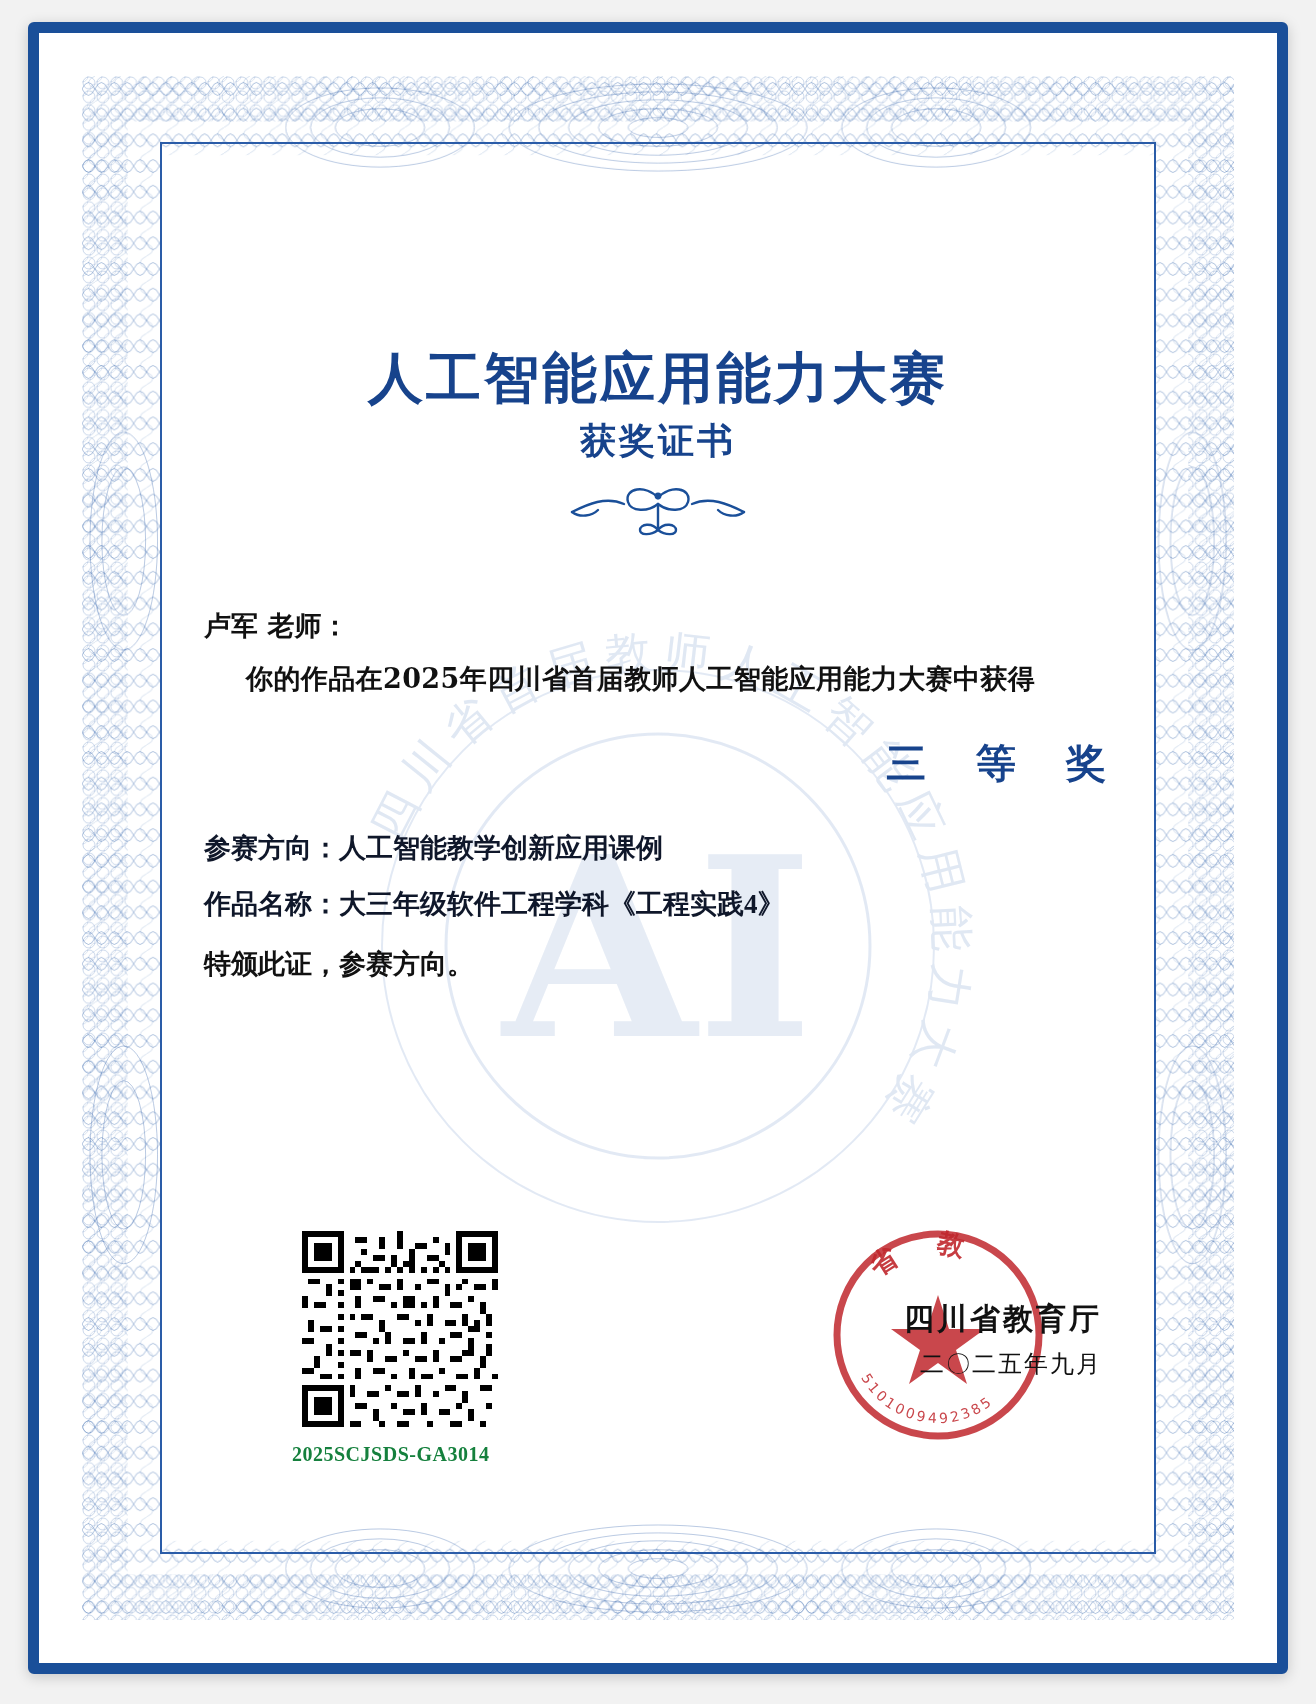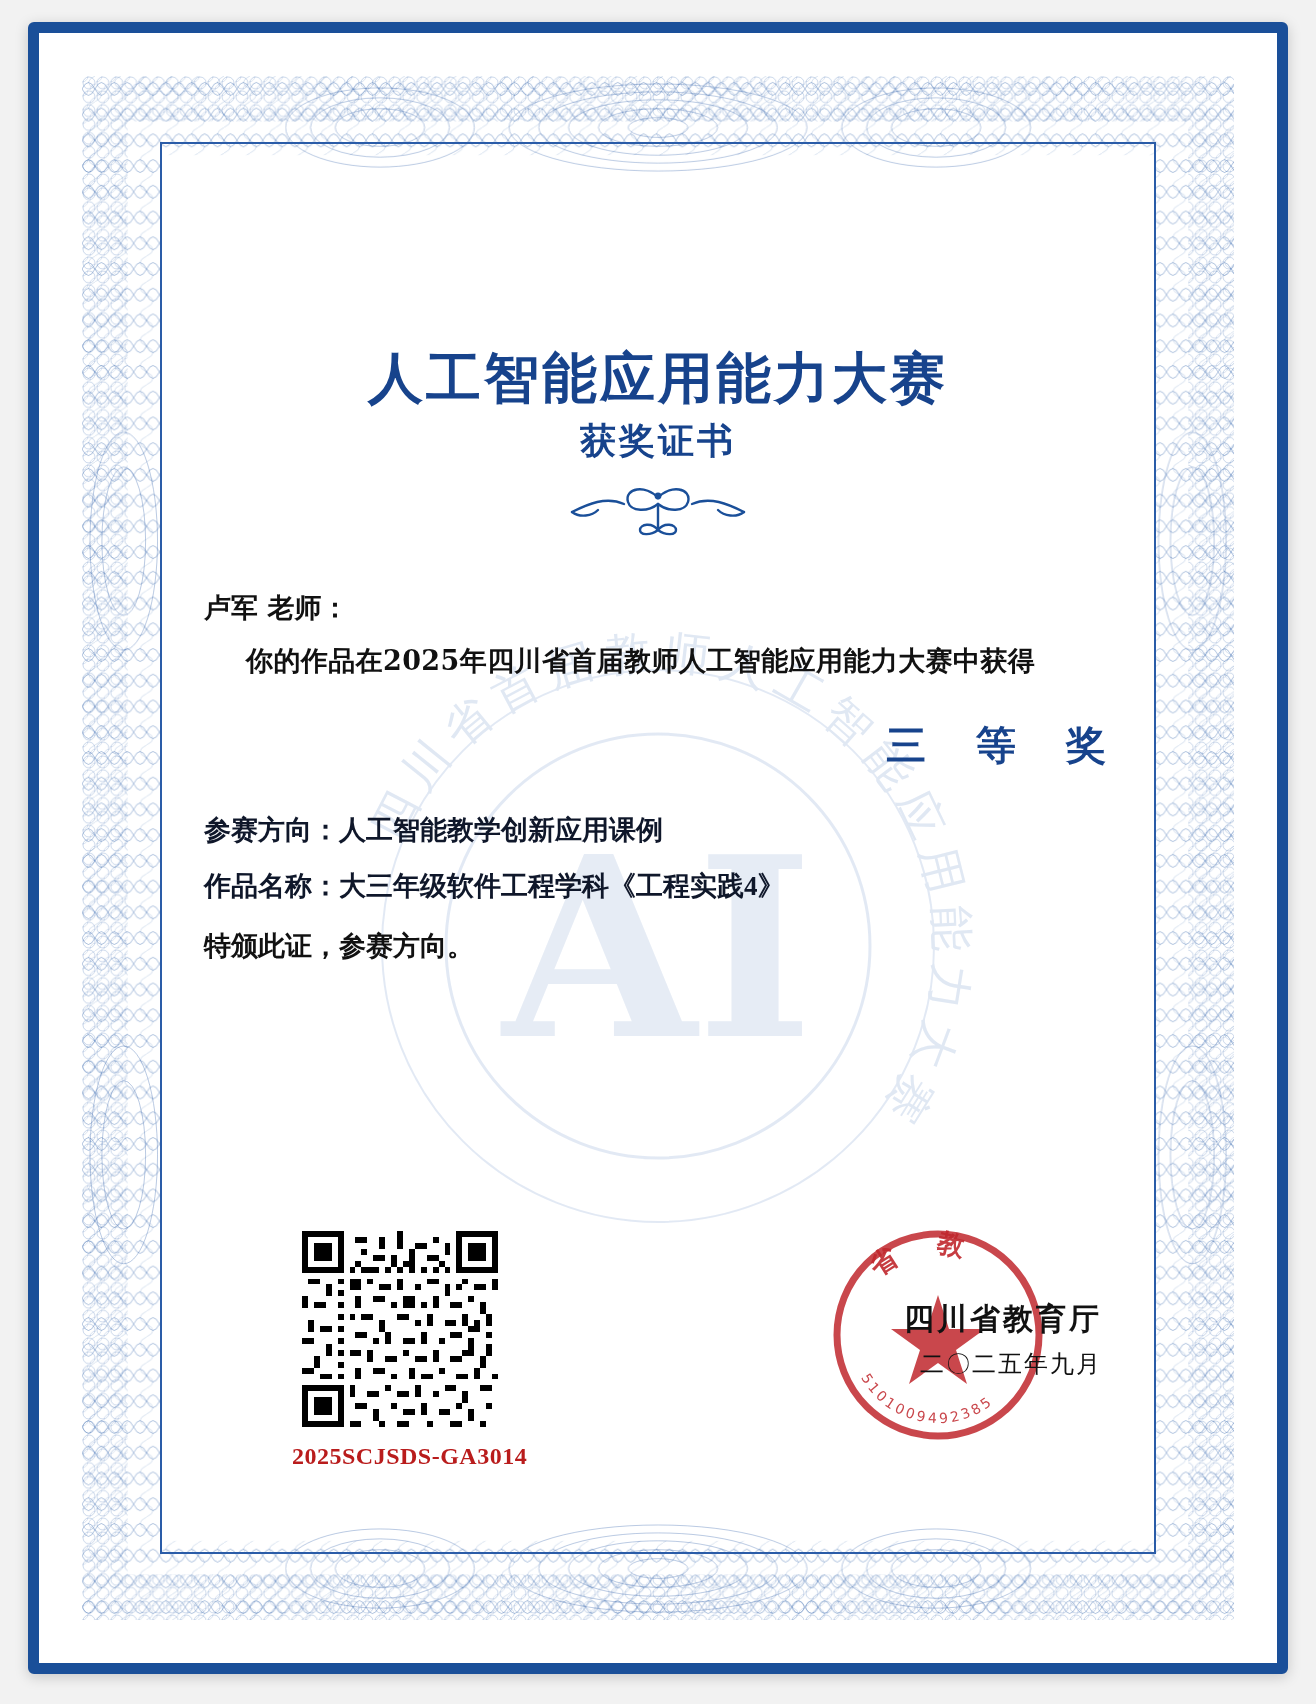--- a/index.html
+++ b/index.html
@@ -105,21 +105,21 @@
 
   .ornament {
     margin: 18px auto 0 auto;
     width: 260px;
     height: 64px;
     color: #1a4f99;
   }
   .ornament svg { width:100%; height:100%; display:block; }
 
   .body-text {
-    margin-top: 38px;
+    margin-top: 56px;
     color: #111111;
     font-size: 27px;
     line-height: 1.75;
     font-family: "DejaVu Serif", "Liberation Serif", serif;
     font-weight: bold;
   }
   .salutation {
     padding-left: 12px;
     font-size: 27px;
     margin-bottom: 6px;
@@ -171,23 +171,23 @@
     top: 0;
     width: 196px;
     height: 196px;
   }
   .qr svg { display:block; width:100%; height:100%; }
 
   .serial {
     position: absolute;
     left: 100px;
     top: 212px;
-    font-size: 24px;
-    font-weight: bold;
-    color: #b91c1c;
+    font-size: 20px;
+    font-weight: bold;
+    color: #15803d;
     letter-spacing: 0.5px;
     font-family: "Liberation Serif", serif;
   }
 
   
   .seal {
     position: absolute;
     right: 86px;
     top: -6px;
     width: 220px;

